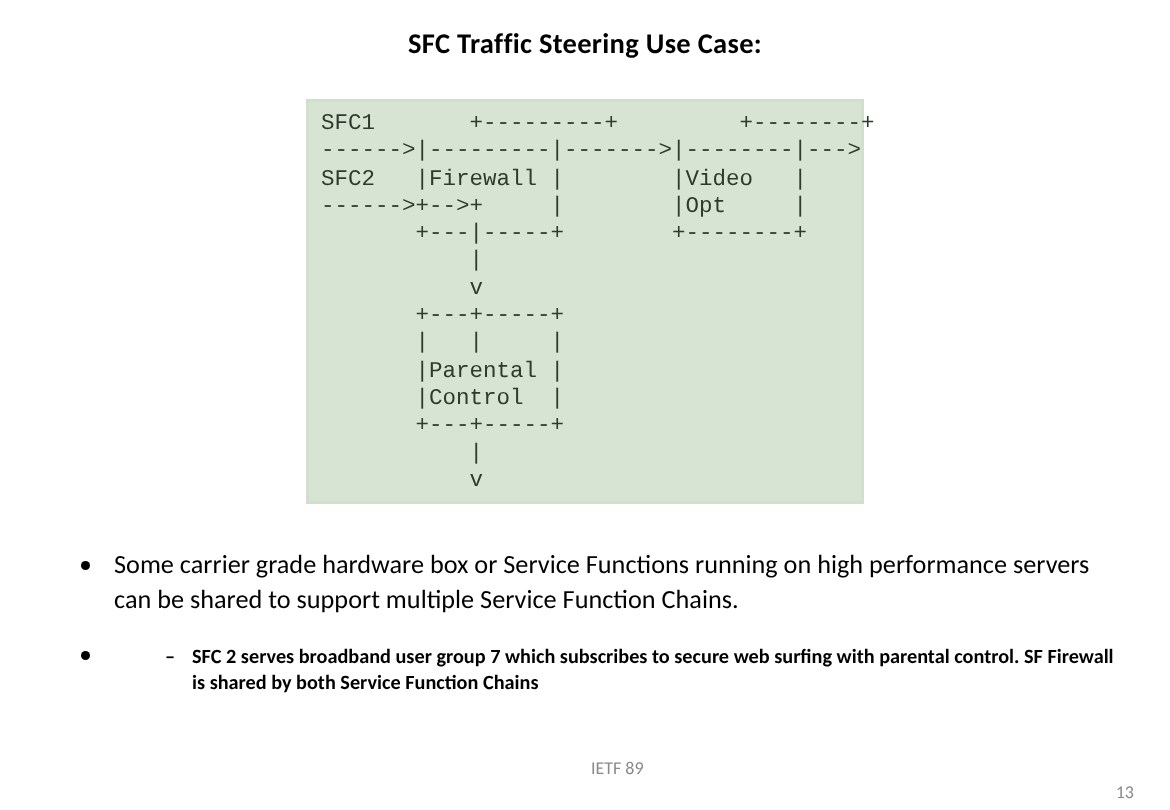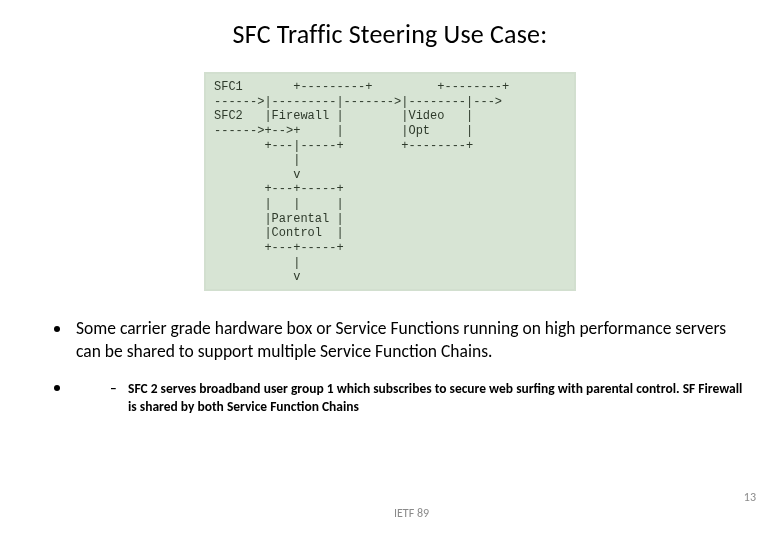--- a/index.html
+++ b/index.html
@@ -13,36 +13,36 @@
     color: #000;
     overflow: hidden;
   }
   .slide {
     position: relative;
     width: 780px;
     height: 540px;
     padding: 18px 28px 20px 28px;
   }
   .title {
-    font-size: 26px;
-    font-weight: 400;
+    font-size: 19px;
+    font-weight: 700;
     text-align: center;
     margin: 0 0 10px 0;
     letter-spacing: 0.2px;
   }
   .diagram-wrap {
     display: flex;
     justify-content: center;
     margin-bottom: 12px;
   }
   .diagram {
     background: #d7e4d4;
     padding: 8px 10px 6px 10px;
     font-family: "Courier New", monospace;
-    font-size: 12px;
+    font-size: 15px;
     line-height: 1.22;
     color: #2e3a2b;
     white-space: pre;
     width: 372px;
     box-shadow: 0 0 0 2px rgba(0,0,0,0.02) inset;
   }
   ul.main {
     margin: 0 0 4px 0;
     padding-left: 44px;
     list-style-type: disc;
@@ -78,21 +78,21 @@
     bottom: 20px;
     left: 0;
     width: 100%;
     text-align: center;
     font-size: 12px;
     color: #8a8a8a;
     padding-left: 43px;
   }
   .footer-right {
     position: absolute;
-    bottom: 36px;
+    bottom: 4px;
     right: 24px;
     font-size: 12px;
     color: #8a8a8a;
   }
 </style>
 </head>
 <body>
 
 <div class="slide">
   <h1 class="title">SFC Traffic Steering Use Case:</h1>
@@ -111,20 +111,20 @@
        |Control  |
        +---+-----+
            |
            v</pre>
   </div>
 
   <ul class="main">
     <li>Some carrier grade hardware box or Service Functions running on high performance servers can be shared to support multiple Service Function Chains.</li>
     <li>
       <ul class="sub">
-        <li>SFC 2 serves broadband user group 1 which subscribes to secure web surfing with parental control. SF Firewall is shared by both Service Function Chains</li>
+        <li>SFC 2 serves broadband user group 7 which subscribes to secure web surfing with parental control. SF Firewall is shared by both Service Function Chains</li>
       </ul>
     </li>
   </ul>
 
   <div class="footer-center">IETF 89</div>
   <div class="footer-right">13</div>
 </div>
 
 </body></html>

